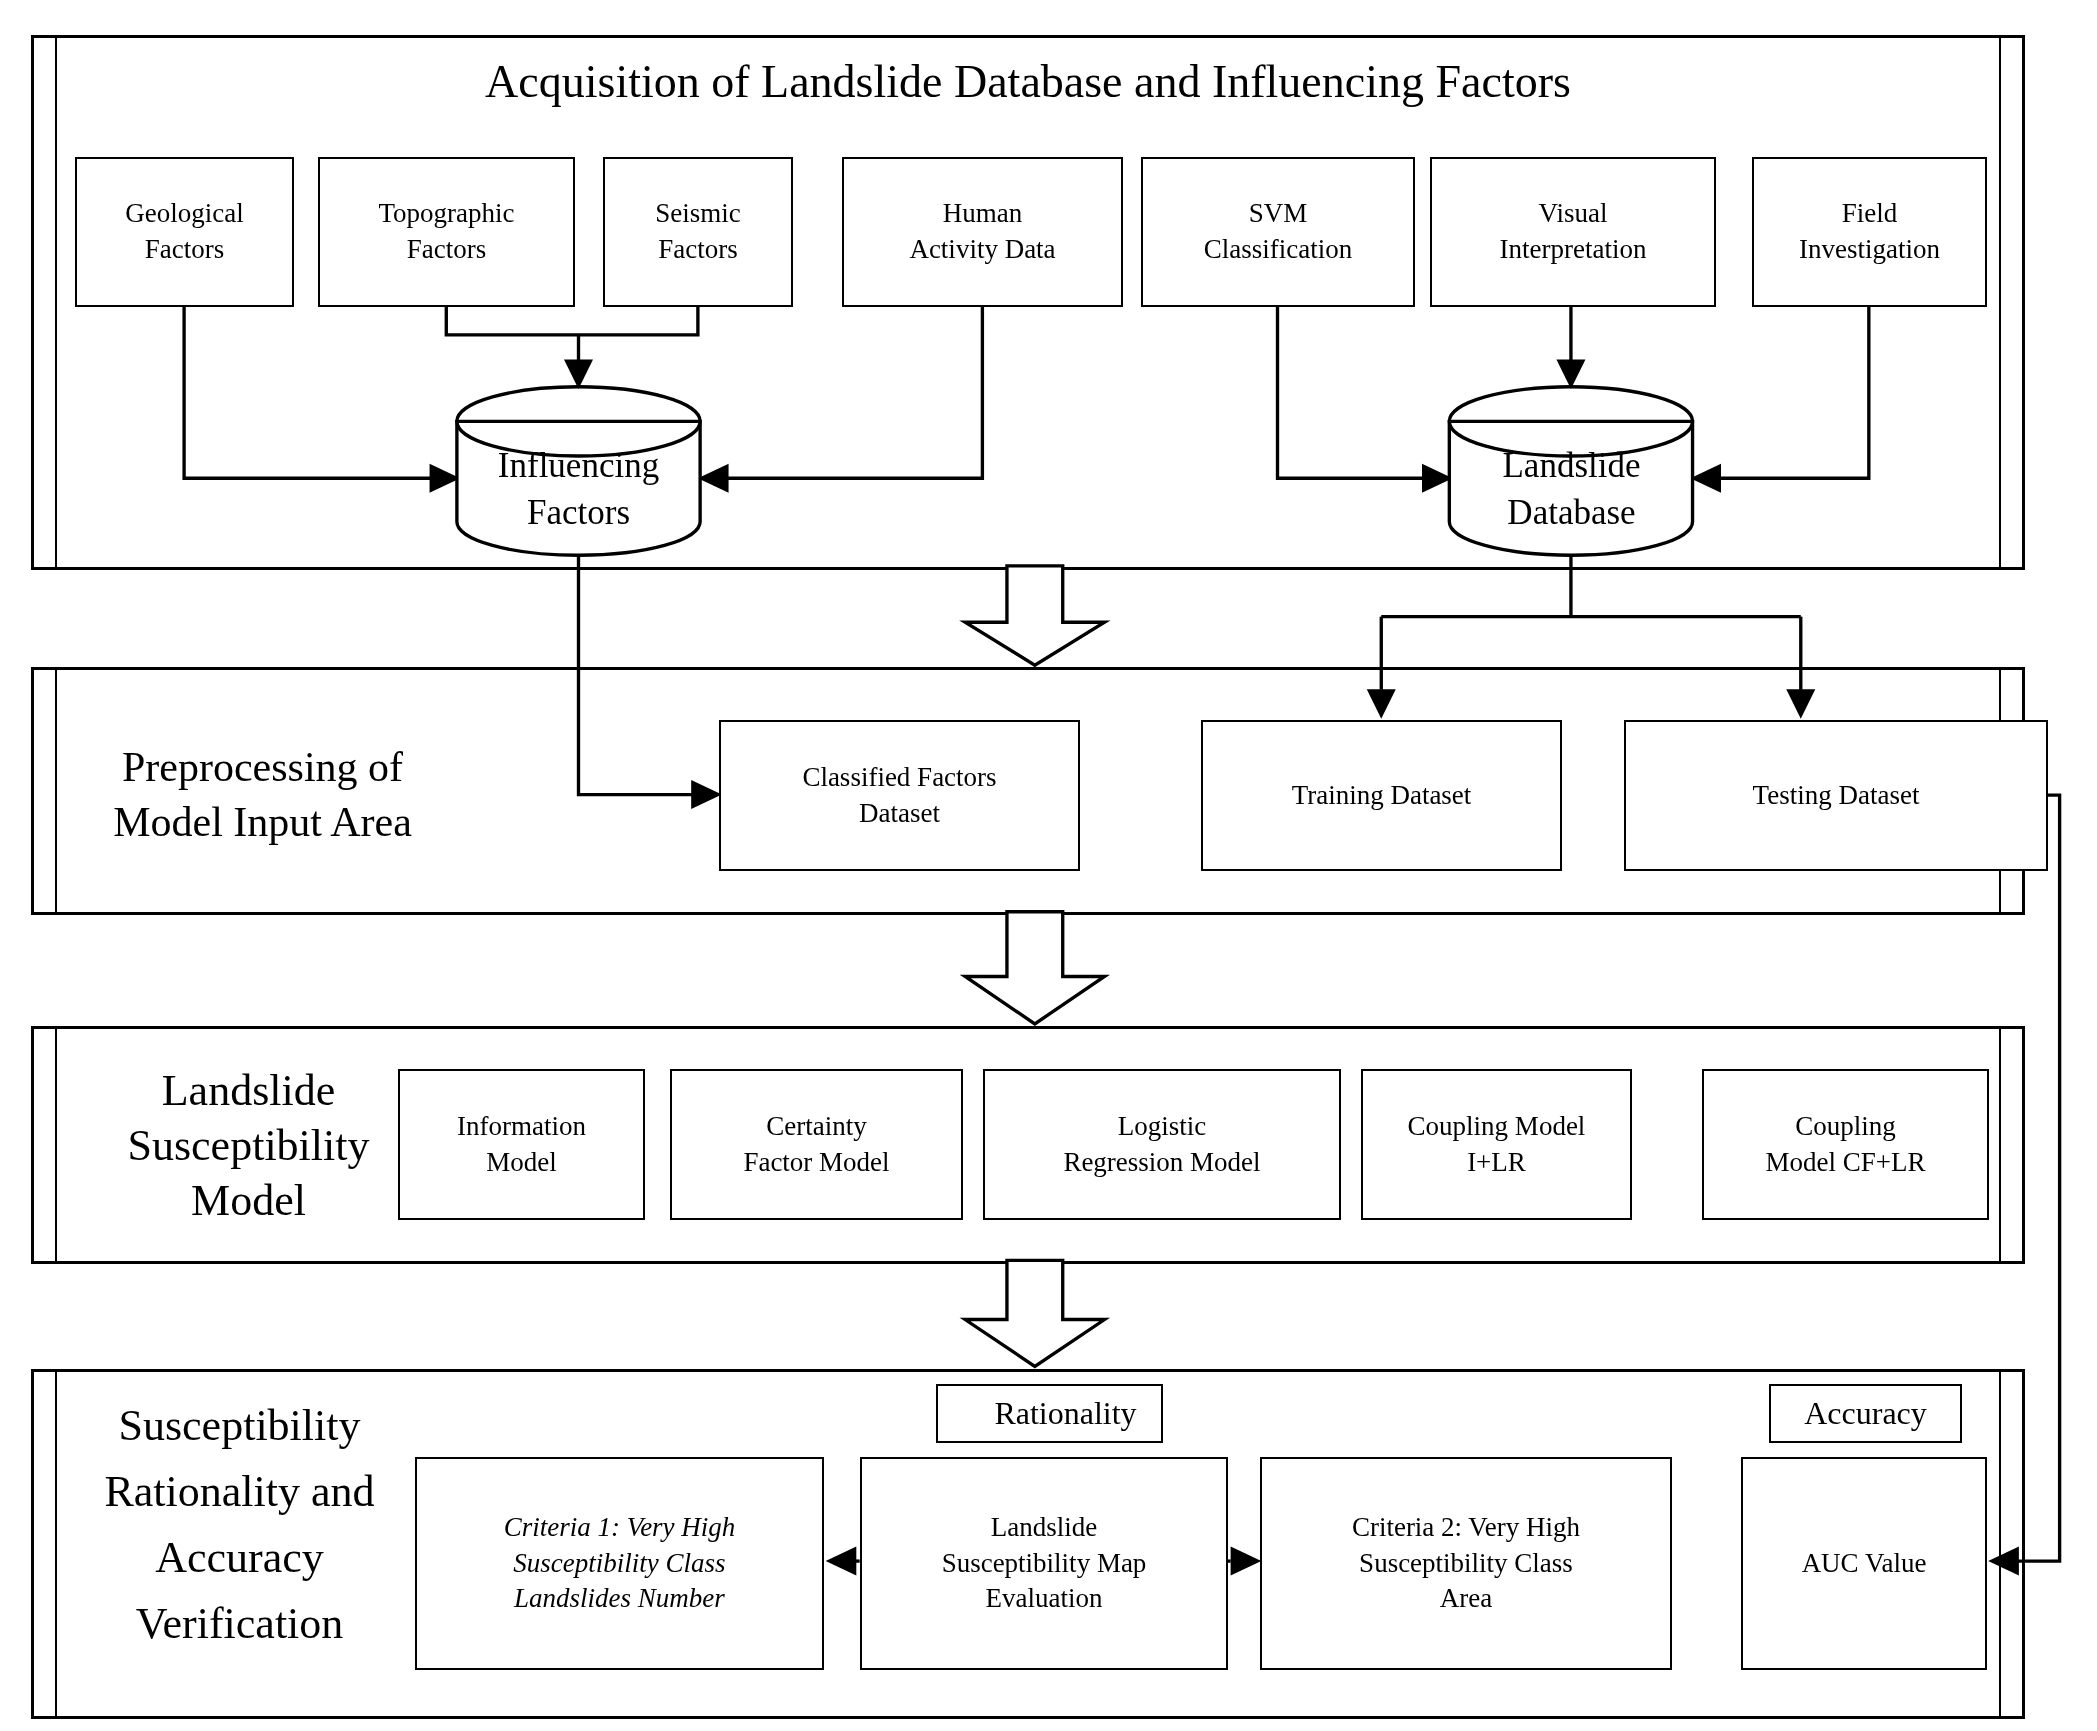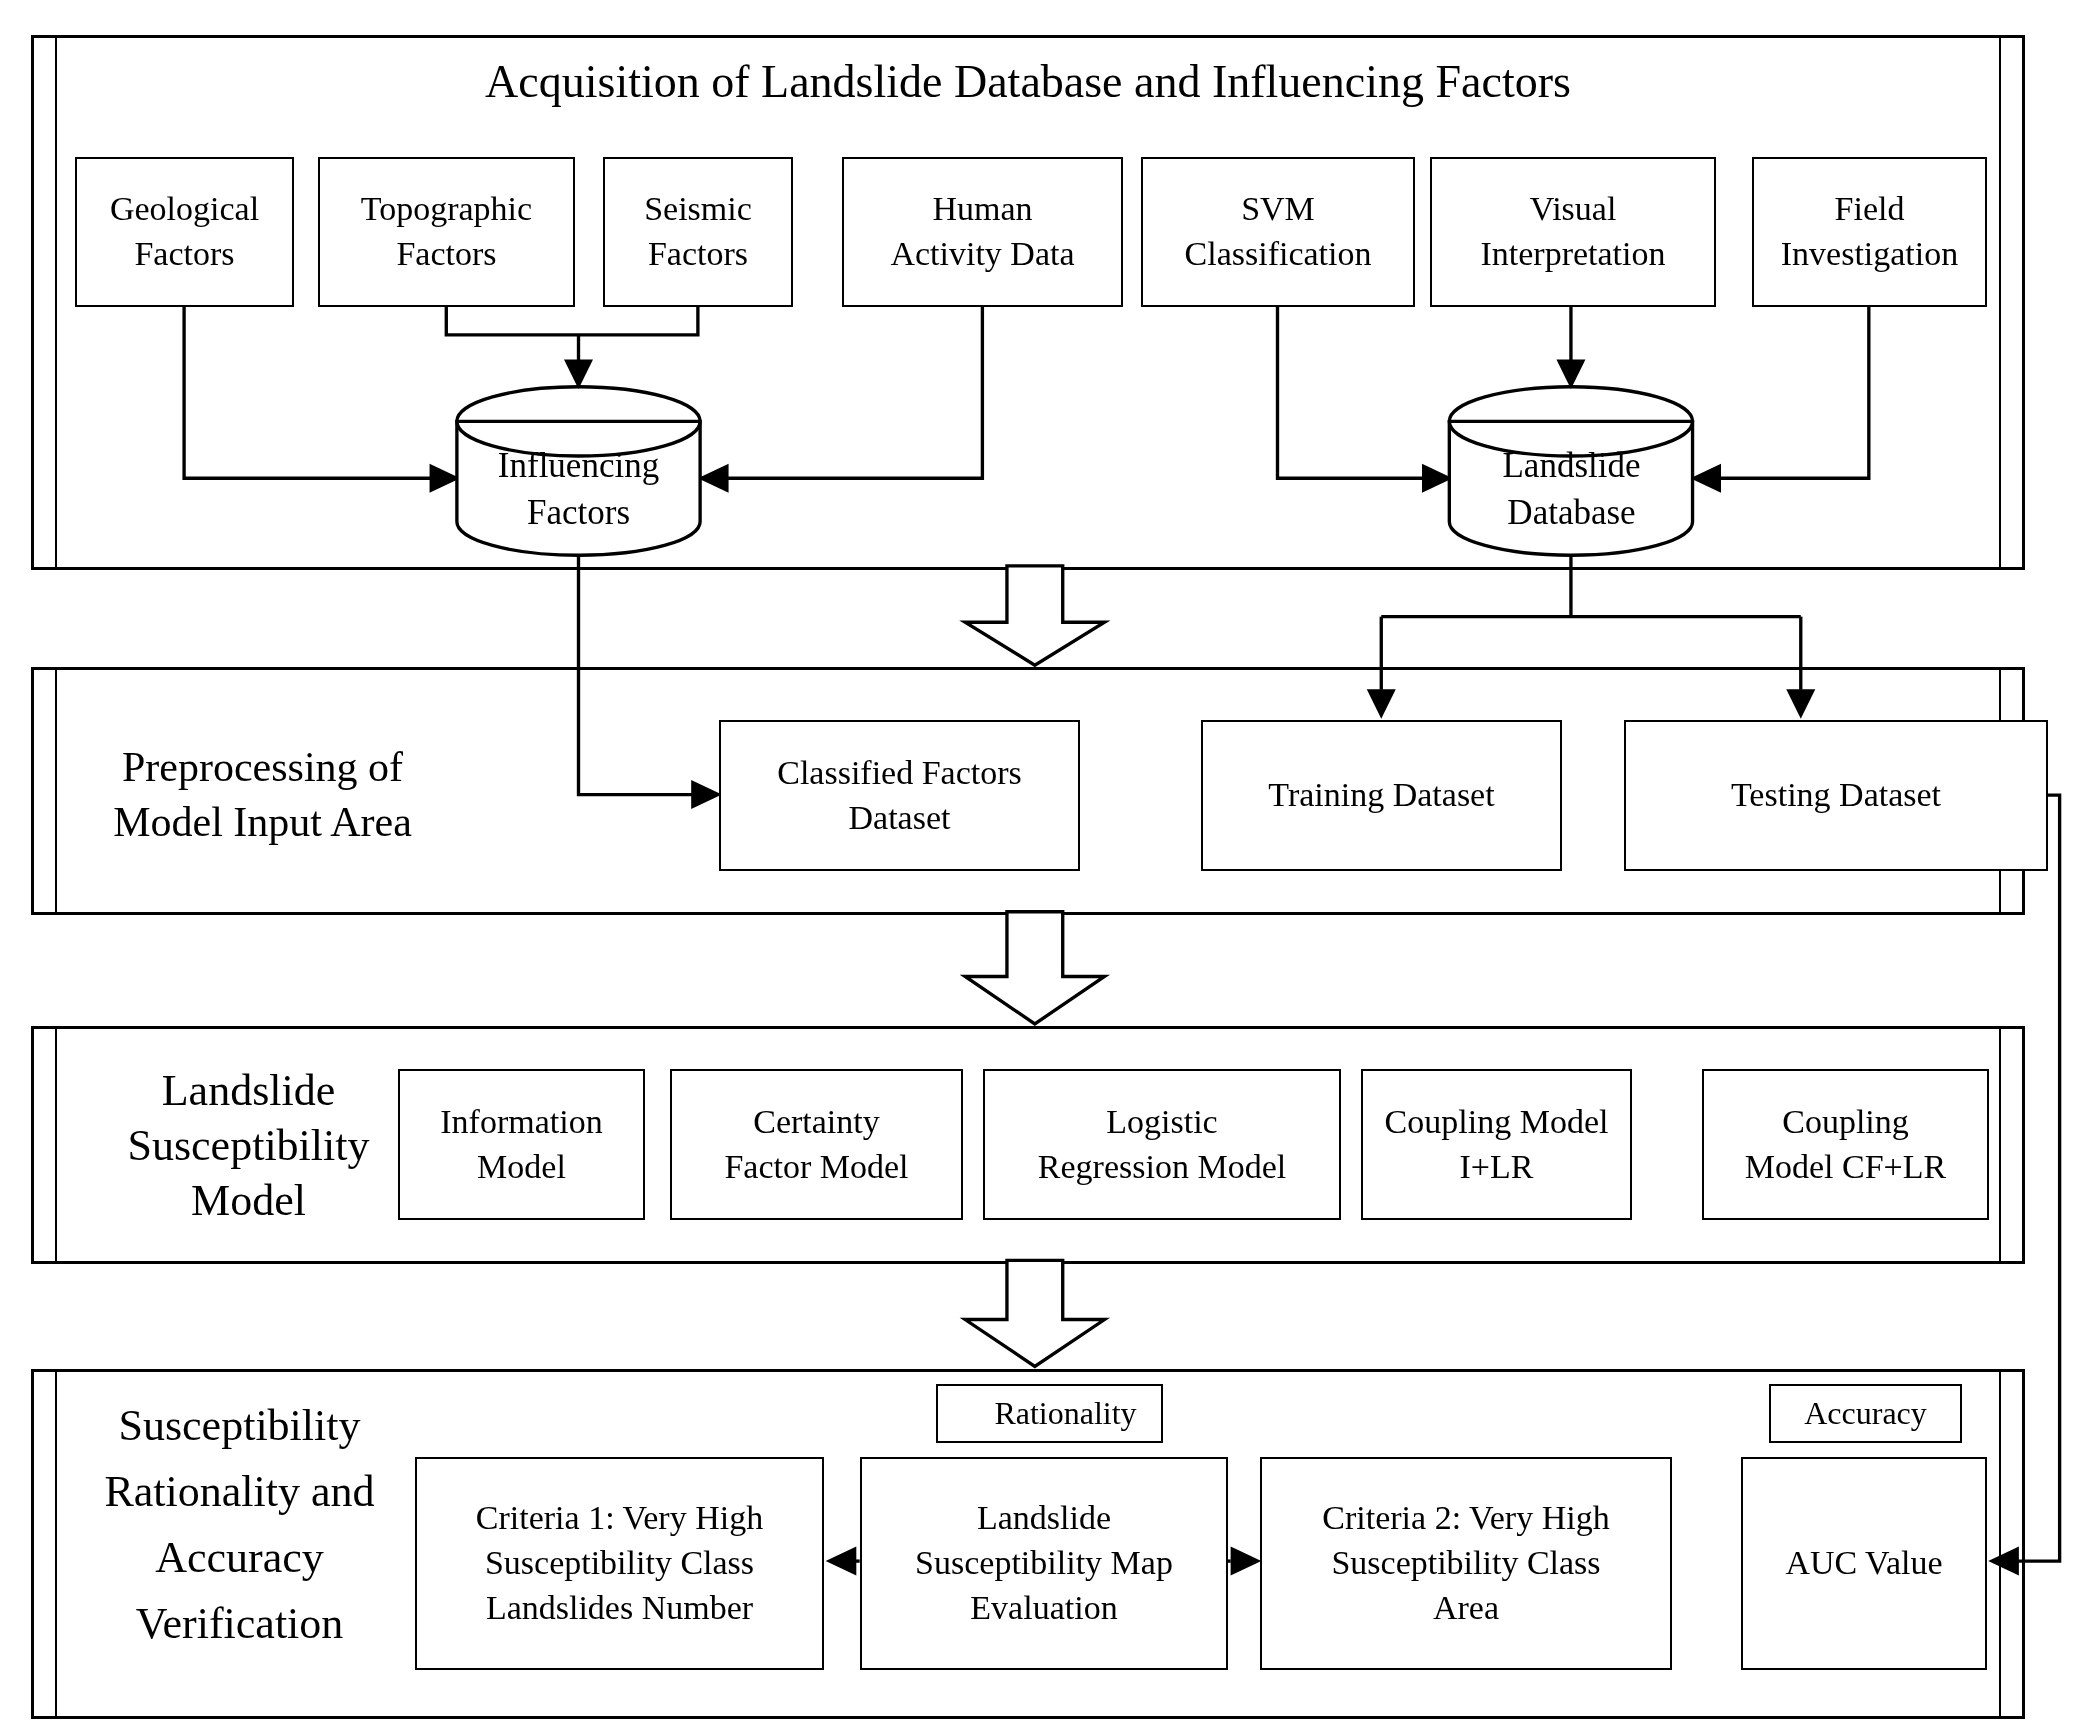--- a/index.html
+++ b/index.html
@@ -34,21 +34,21 @@
   }
   .node{
     position:absolute;
     border:2.8px solid #000;
     box-sizing:border-box;
     background:#ffffff;
     display:flex;
     align-items:center;
     justify-content:center;
     text-align:center;
-    font-size:34px;
+    font-size:27px;
     line-height:1.32;
     white-space:pre-line;
   }
   .tag{
     position:absolute;
     border:2.8px solid #000;
     box-sizing:border-box;
     background:#ffffff;
     display:flex;
     align-items:center;
@@ -207,21 +207,21 @@
 I+LR</span></div>
   <div class="node" style="left:1702px;top:1069px;width:287px;height:151px;"><span>Coupling
 Model CF+LR</span></div>
 
   <div class="seclabel" style="left:61px;top:1393px;width:357px;font-size:44px;line-height:1.5;">Susceptibility
 Rationality and
 Accuracy
 Verification</div>
   <div class="tag" style="left:936px;top:1384px;width:227px;height:59px;padding-left:32px;"><span>Rationality</span></div>
   <div class="tag" style="left:1769px;top:1384px;width:193px;height:59px;"><span>Accuracy</span></div>
-  <div class="node" style="left:415px;top:1457px;width:409px;height:213px;"><span>Criteria 1: Very High
+  <div class="node" style="left:415px;top:1457px;width:409px;height:213px;font-style:italic;"><span>Criteria 1: Very High
 Susceptibility Class
 Landslides Number</span></div>
   <div class="node" style="left:860px;top:1457px;width:368px;height:213px;"><span>Landslide
 Susceptibility Map
 Evaluation</span></div>
   <div class="node" style="left:1260px;top:1457px;width:412px;height:213px;"><span>Criteria 2: Very High
 Susceptibility Class
 Area</span></div>
   <div class="node" style="left:1741px;top:1457px;width:246px;height:213px;"><span>AUC Value</span></div>
 

